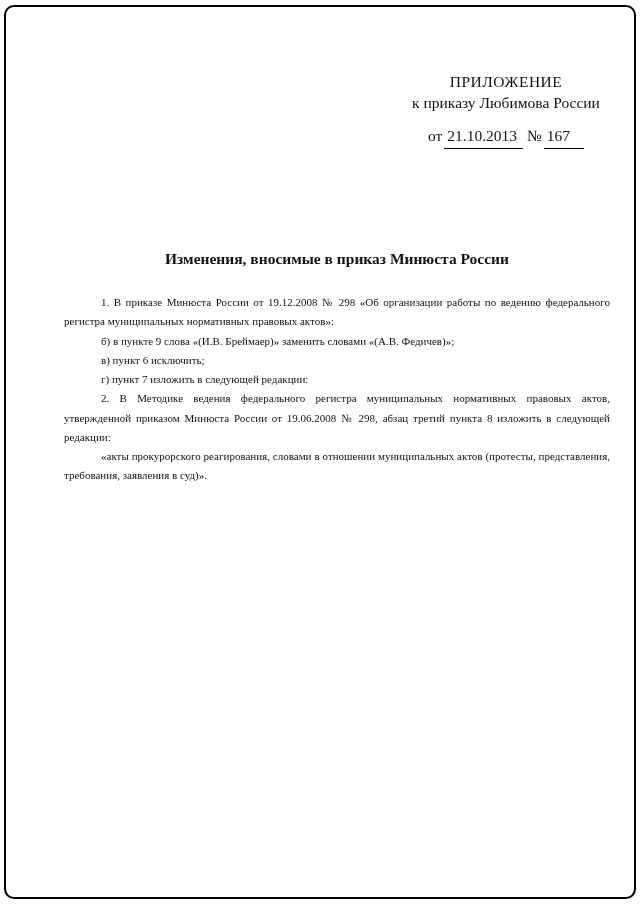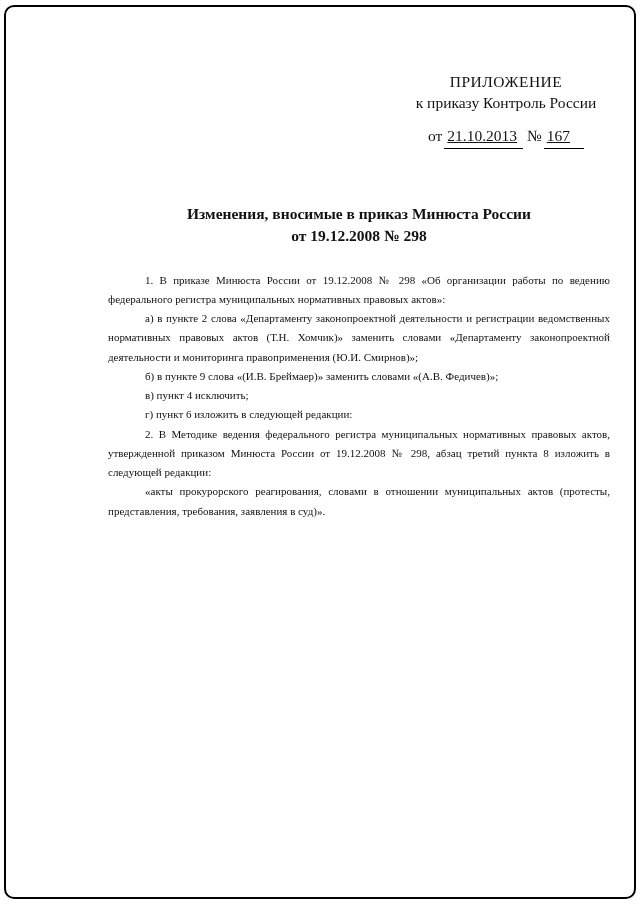--- a/index.html
+++ b/index.html
@@ -9,21 +9,20 @@
   }
   .page {
     position: relative;
     width: 640px;
     height: 905px;
     background: #ffffff;
     box-sizing: border-box;
     overflow: hidden;
     font-family: "Liberation Serif", serif;
     color: #121212;
-    padding-left: 44px;
   }
   .border-frame {
     position: absolute;
     top: 5px;
     left: 4px;
     right: 4px;
     bottom: 6px;
     border: 2px solid #000000;
     border-radius: 10px;
     pointer-events: none;
@@ -47,27 +46,26 @@
   }
   .date-line {
     margin-top: 12px;
     white-space: nowrap;
   }
   .u {
     display: inline-block;
     border-bottom: 1.5px solid #000;
     padding: 0 6px 1px 3px;
     margin-left: 2px;
-    text-decoration: underline;
   }
   .u-last {
     padding-right: 14px;
   }
   .title-block {
-    margin-top: 54px;
+    margin-top: 99px;
     text-align: center;
     font-weight: bold;
     font-size: 15.5px;
     line-height: 1.45;
   }
   .body-block {
     margin-top: 23px;
     font-size: 11px;
     line-height: 1.75;
   }
@@ -80,36 +78,34 @@
 </head>
 <body>
 
 <div class="page">
   <div class="border-frame"></div>
 
   <div class="content">
 
     <div class="header-block">
       <div class="appendix-line">ПРИЛОЖЕНИЕ</div>
-      <div>к приказу Контроль России</div>
+      <div>к приказу Любимова России</div>
       <div class="date-line">
         <span>от</span><span class="u">21.10.2013</span>
         <span>№</span><span class="u u-last">167</span>
       </div>
     </div>
 
     <div class="title-block">
       <div>Изменения, вносимые в приказ Минюста России</div>
-      <div>от 19.12.2008 № 298</div>
     </div>
 
     <div class="body-block">
       <p>1. В приказе Минюста России от 19.12.2008 № 298 «Об организации работы по ведению федерального регистра муниципальных нормативных правовых актов»:</p>
-      <p>а) в пункте 2 слова «Департаменту законопроектной деятельности и регистрации ведомственных нормативных правовых актов (Т.Н. Хомчик)» заменить словами «Департаменту законопроектной деятельности и мониторинга правоприменения (Ю.И. Смирнов)»;</p>
       <p>б) в пункте 9 слова «(И.В. Бреймаер)» заменить словами «(А.В. Федичев)»;</p>
-      <p>в) пункт 4 исключить;</p>
-      <p>г) пункт 6 изложить в следующей редакции:</p>
-      <p>2. В Методике ведения федерального регистра муниципальных нормативных правовых актов, утвержденной приказом Минюста России от 19.12.2008 № 298, абзац третий пункта 8 изложить в следующей редакции:</p>
+      <p>в) пункт 6 исключить;</p>
+      <p>г) пункт 7 изложить в следующей редакции:</p>
+      <p>2. В Методике ведения федерального регистра муниципальных нормативных правовых актов, утвержденной приказом Минюста России от 19.06.2008 № 298, абзац третий пункта 8 изложить в следующей редакции:</p>
       <p>«акты прокурорского реагирования, словами в отношении муниципальных актов (протесты, представления, требования, заявления в суд)».</p>
     </div>
 
   </div>
 </div>
 
 </body></html>

